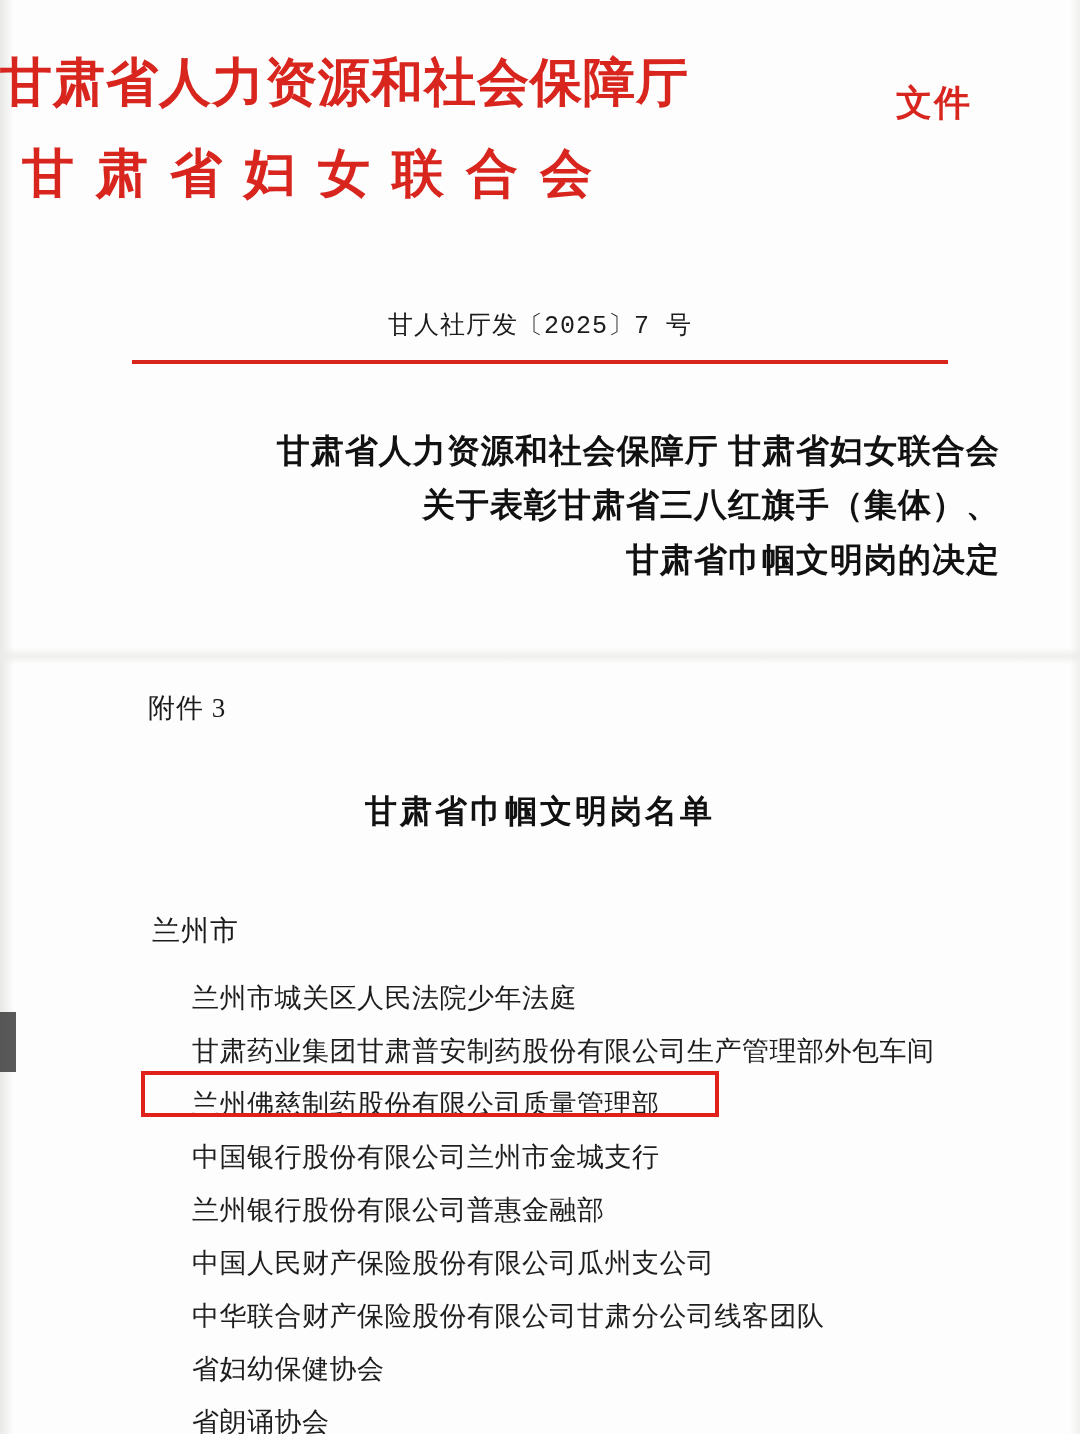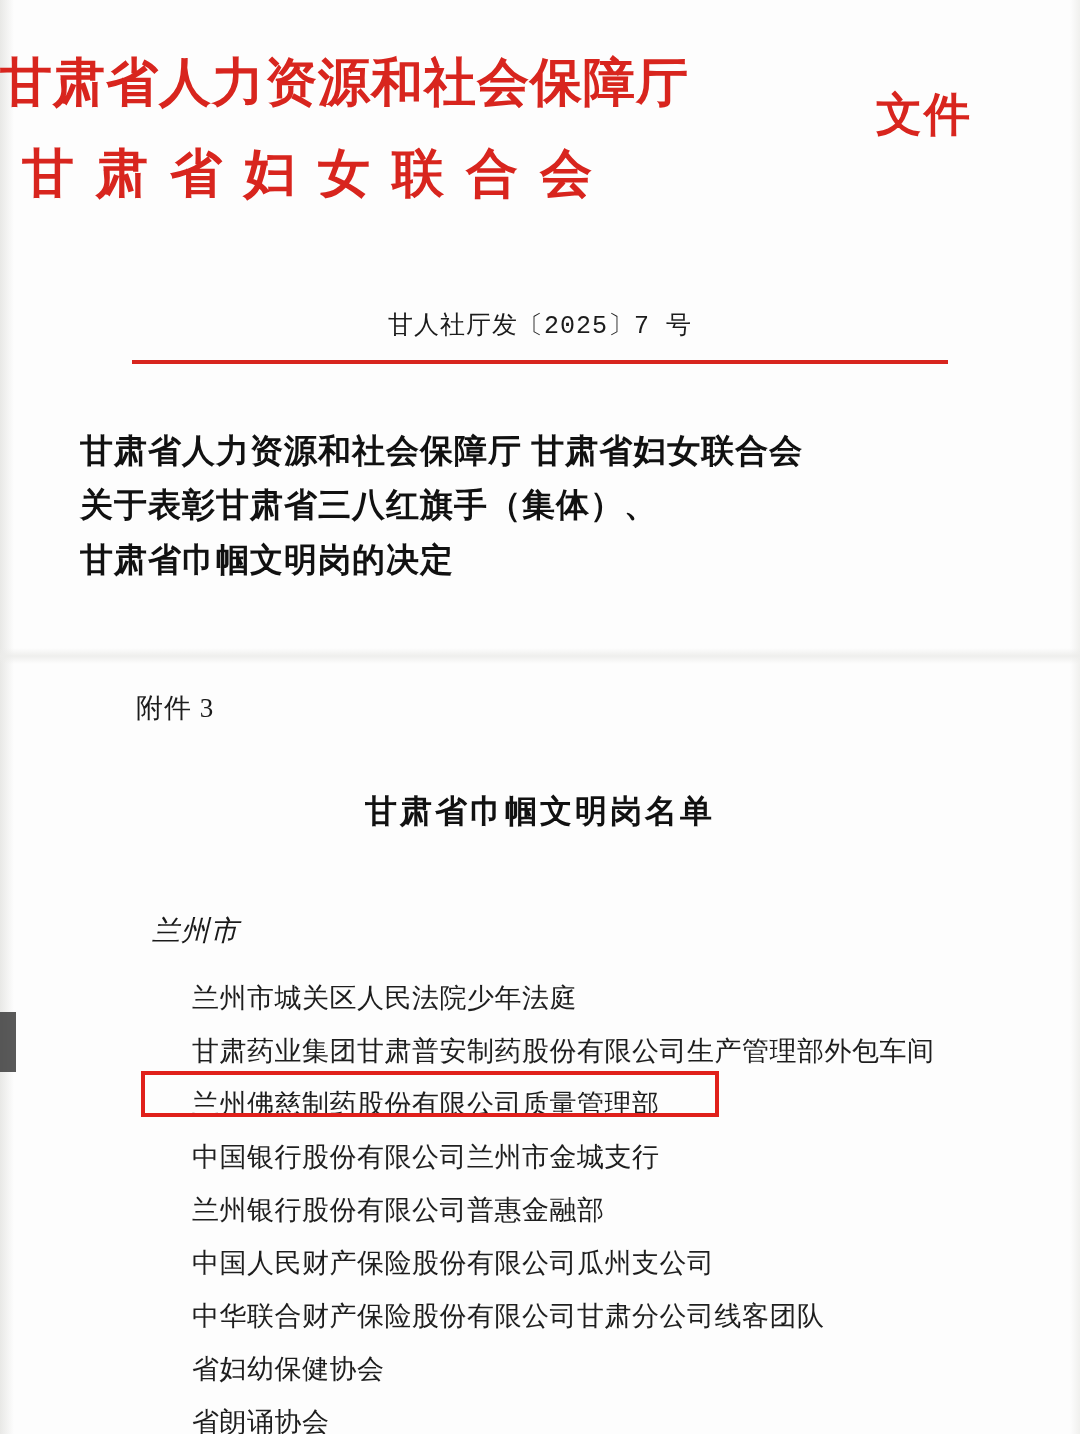--- a/index.html
+++ b/index.html
@@ -74,24 +74,24 @@
   }
   .mast-line-2 {
     font-size: 52px;
     letter-spacing: 22px;
     padding-left: 22px;
     margin-top: 30px;
   }
   .mast-wenjian {
     position: absolute;
     right: 108px;
-    top: 92px;
+    top: 85px;
     color: #d8251e;
     font-weight: 700;
-    font-size: 46px;
+    font-size: 36px;
     letter-spacing: 2px;
     line-height: 1;
   }
 
   
   .doc-number {
     position: absolute;
     left: 0; right: 0;
     top: 308px;
     text-align: center;
@@ -110,36 +110,36 @@
     height: 4px;
     background: #d8251e;
   }
 
   
   .title-block {
     position: absolute;
     left: 80px;
     right: 80px;
     top: 424px;
-    text-align: left;
+    text-align: right;
     font-weight: 700;
     font-size: 33px;
     line-height: 1.65;
     letter-spacing: 1px;
     color: #111;
   }
   .title-block .tl {
     display: block;
     white-space: nowrap;
   }
 
   
   .attach-label {
     position: absolute;
-    left: 136px;
+    left: 148px;
     top: 690px;
     font-size: 27px;
     letter-spacing: 1px;
     color: #1c1c1c;
   }
 
   
   .list-heading {
     position: absolute;
     left: 0; right: 0;
@@ -153,21 +153,20 @@
   }
 
   
   .city-name {
     position: absolute;
     left: 152px;
     top: 912px;
     font-size: 28px;
     letter-spacing: 1px;
     color: #1a1a1a;
-    font-style: italic;
   }
   .entries {
     position: absolute;
     left: 152px;
     right: 40px;
     top: 972px;
   }
   .entry {
     font-size: 27px;
     line-height: 1;

